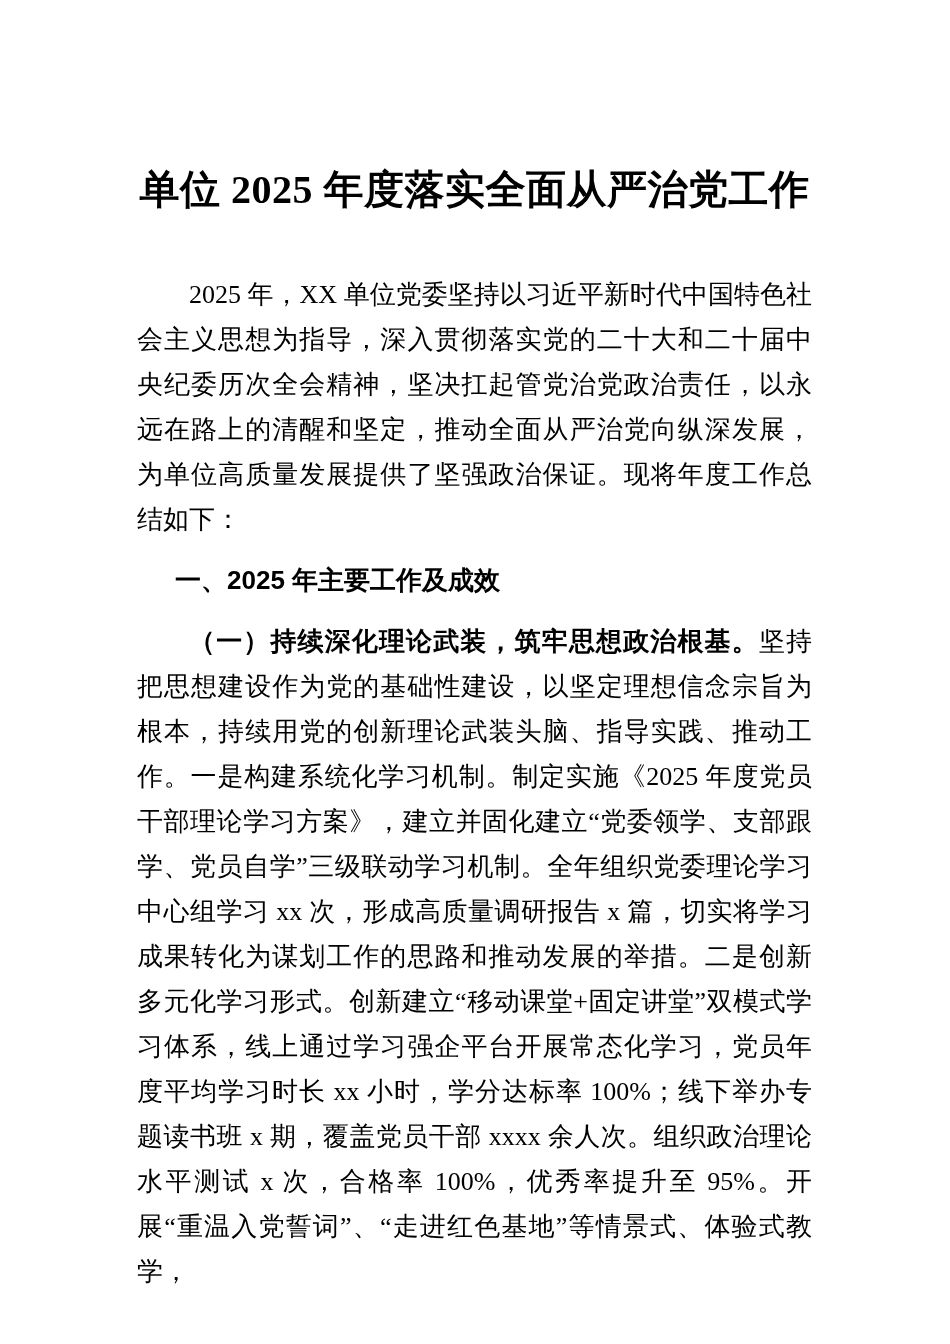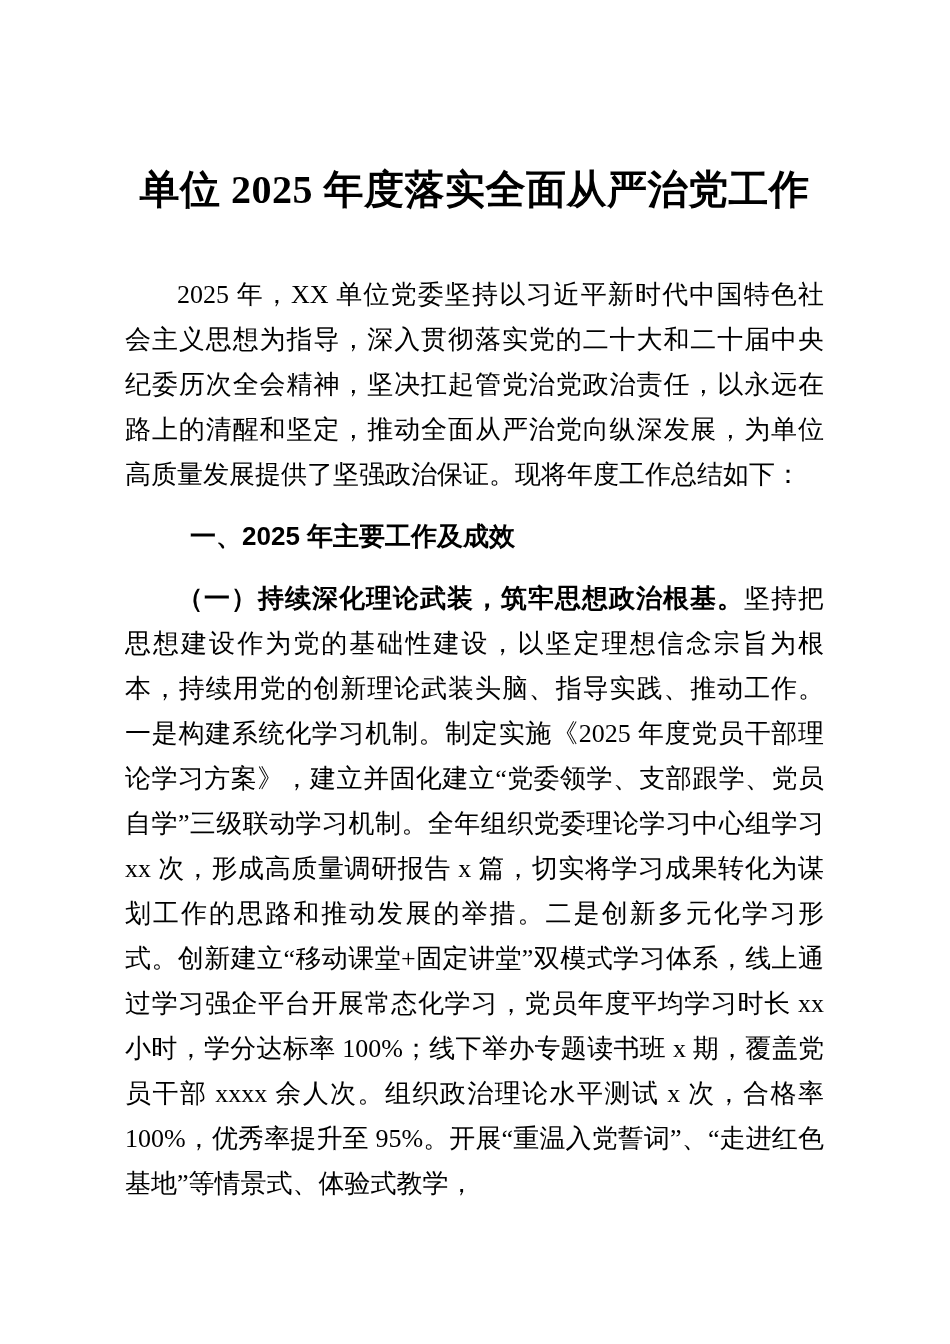--- a/index.html
+++ b/index.html
@@ -30,25 +30,25 @@
   .title-line {
     display: block;
   }
   .content {
     font-size: 26px;
     line-height: 45px;
     text-align: justify;
     text-justify: inter-ideograph;
   }
   p.body-para {
-    margin: 4px;
+    margin: 16px;
     text-indent: 2em;
   }
   h2.section-heading {
-    margin: 17px;
+    margin: 2px;
     font-size: 26px;
     line-height: 45px;
     font-weight: bold;
     text-indent: 2em;
     font-family: "Liberation Sans", "DejaVu Sans", sans-serif;
     text-align: left;
   }
   .lead-sentence {
     
     font-weight: bold;

